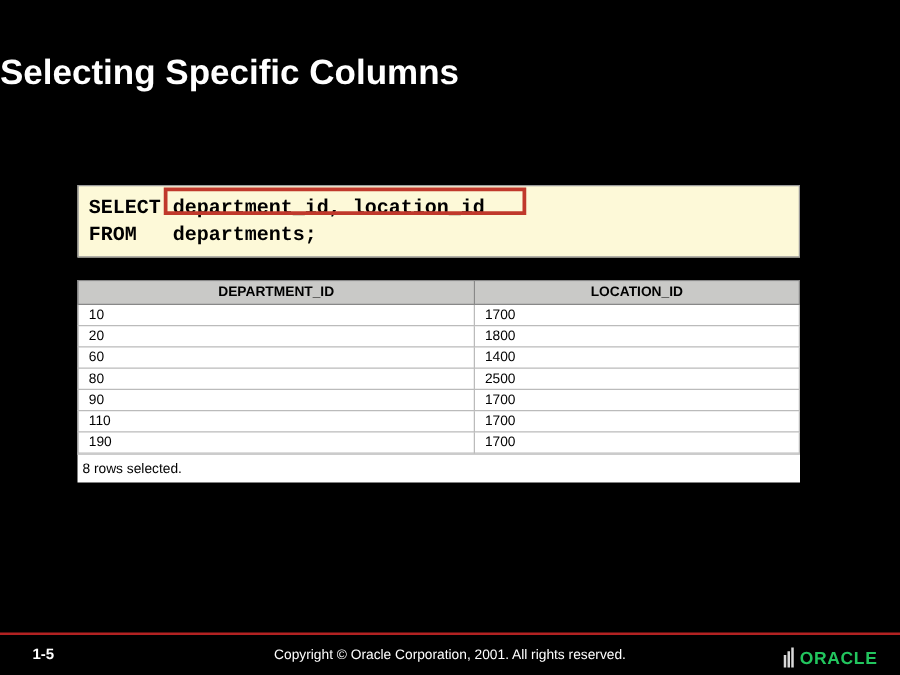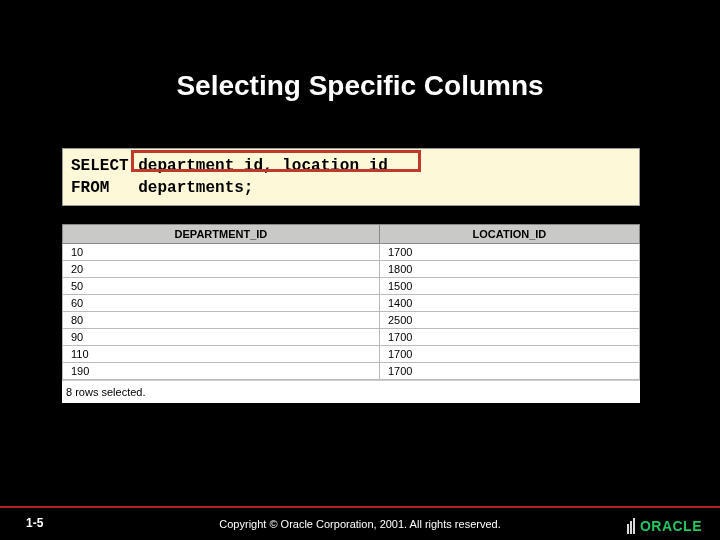--- a/index.html
+++ b/index.html
@@ -2,23 +2,22 @@
 <html><head>
 <meta charset="utf-8">
 <style>
   * { box-sizing: border-box; margin: 0; padding: 0; }
   html, body { width: 720px; height: 540px; background: #000; font-family: Arial, Helvetica, sans-serif; overflow: hidden; }
   .slide {
     width: 720px; height: 540px; background: #000; position: relative; color: #fff;
   }
   .title {
     position: absolute; top: 42px; left: 0; width: 100%;
-    text-align: center; font-size: 28px; font-weight: bold; color: #fff;
+    text-align: left; font-size: 28px; font-weight: bold; color: #fff;
     font-family: Arial, sans-serif;
-    margin-top: 28px;
   }
   .sql-box {
     position: absolute; left: 62px; top: 148px; width: 578px; height: 58px;
     background: #fdf9d8; border: 1px solid #999;
     padding: 6px 8px 6px 8px;
     font-family: "Courier New", Courier, monospace; font-size: 16px; font-weight: bold;
     color: #000; line-height: 22px; white-space: pre;
   }
   .sql-highlight {
     position: absolute; left: 131px; top: 150px; width: 290px; height: 22px;
@@ -91,24 +90,20 @@
       <tbody>
         <tr>
             <td>10</td>
             <td>1700</td>
           </tr>
         <tr>
             <td>20</td>
             <td>1800</td>
           </tr>
         <tr>
-            <td>50</td>
-            <td>1500</td>
-          </tr>
-        <tr>
             <td>60</td>
             <td>1400</td>
           </tr>
         <tr>
             <td>80</td>
             <td>2500</td>
           </tr>
         <tr>
             <td>90</td>
             <td>1700</td>

